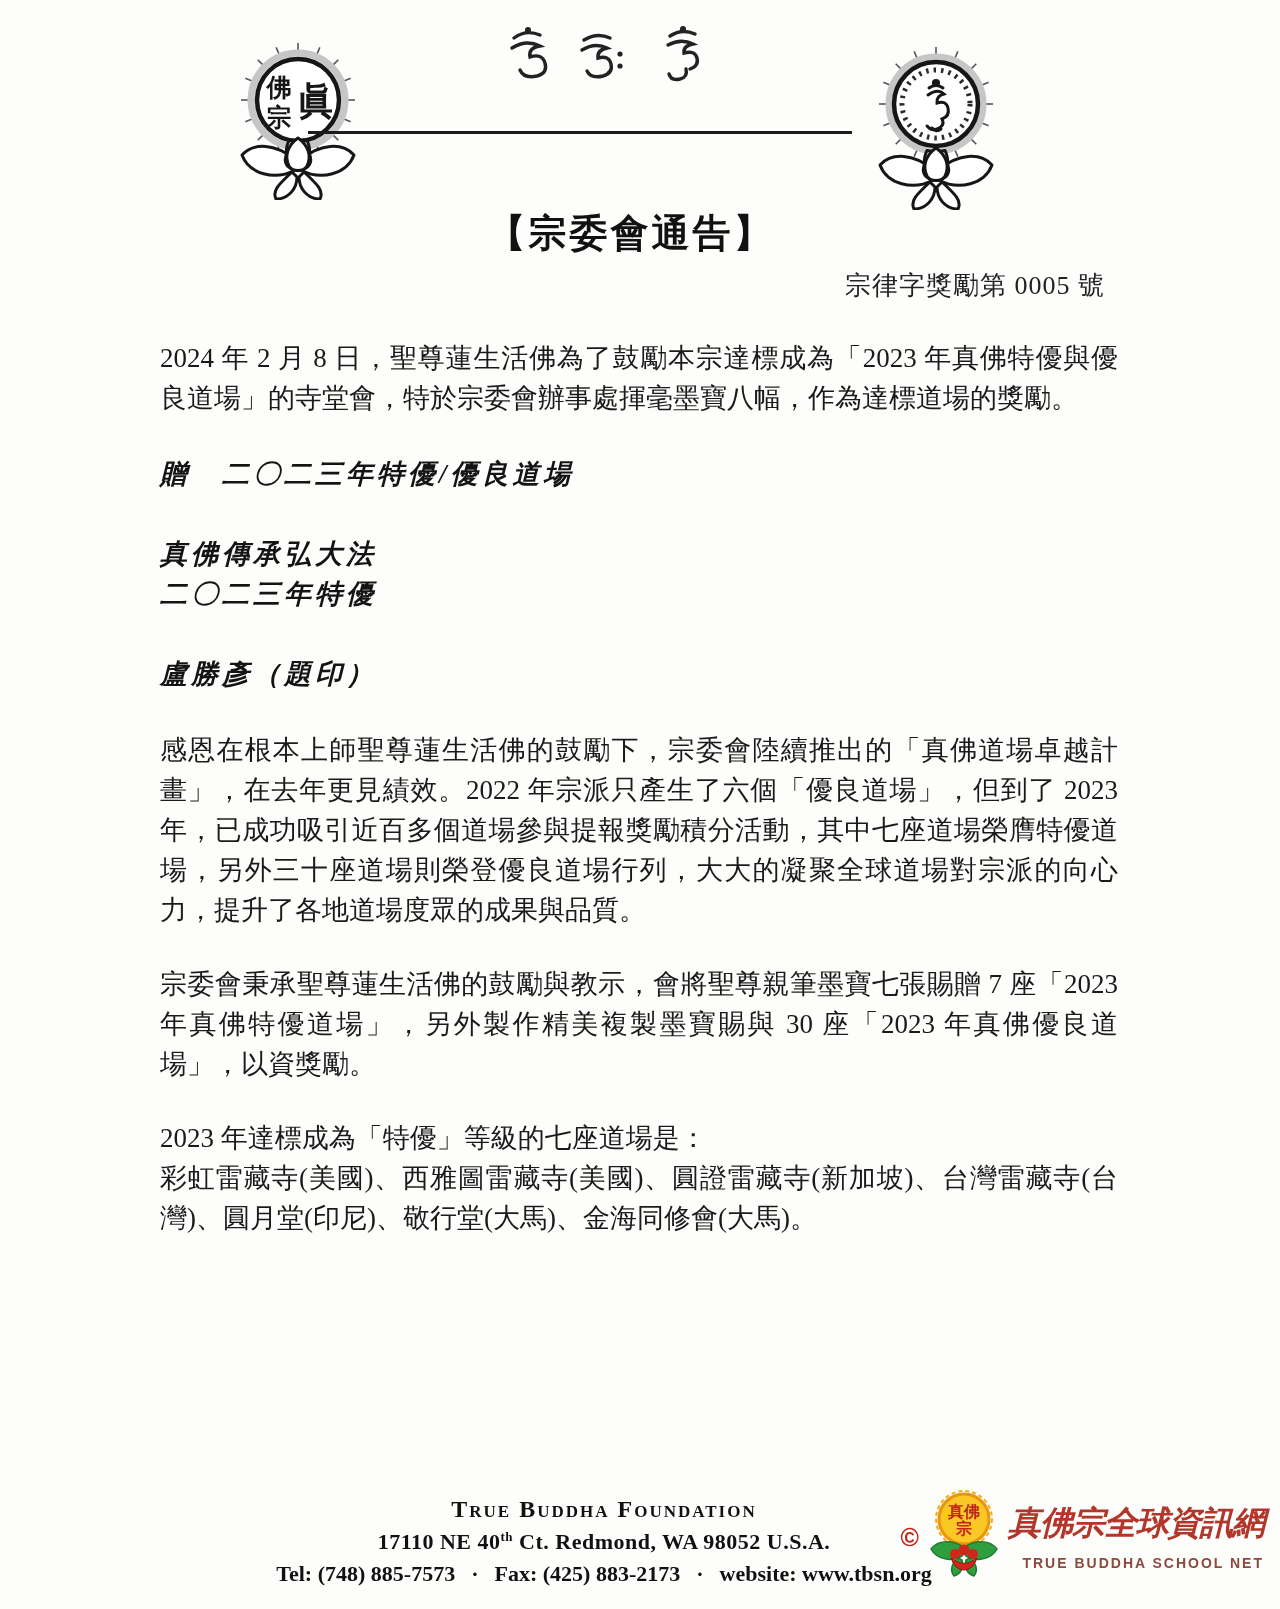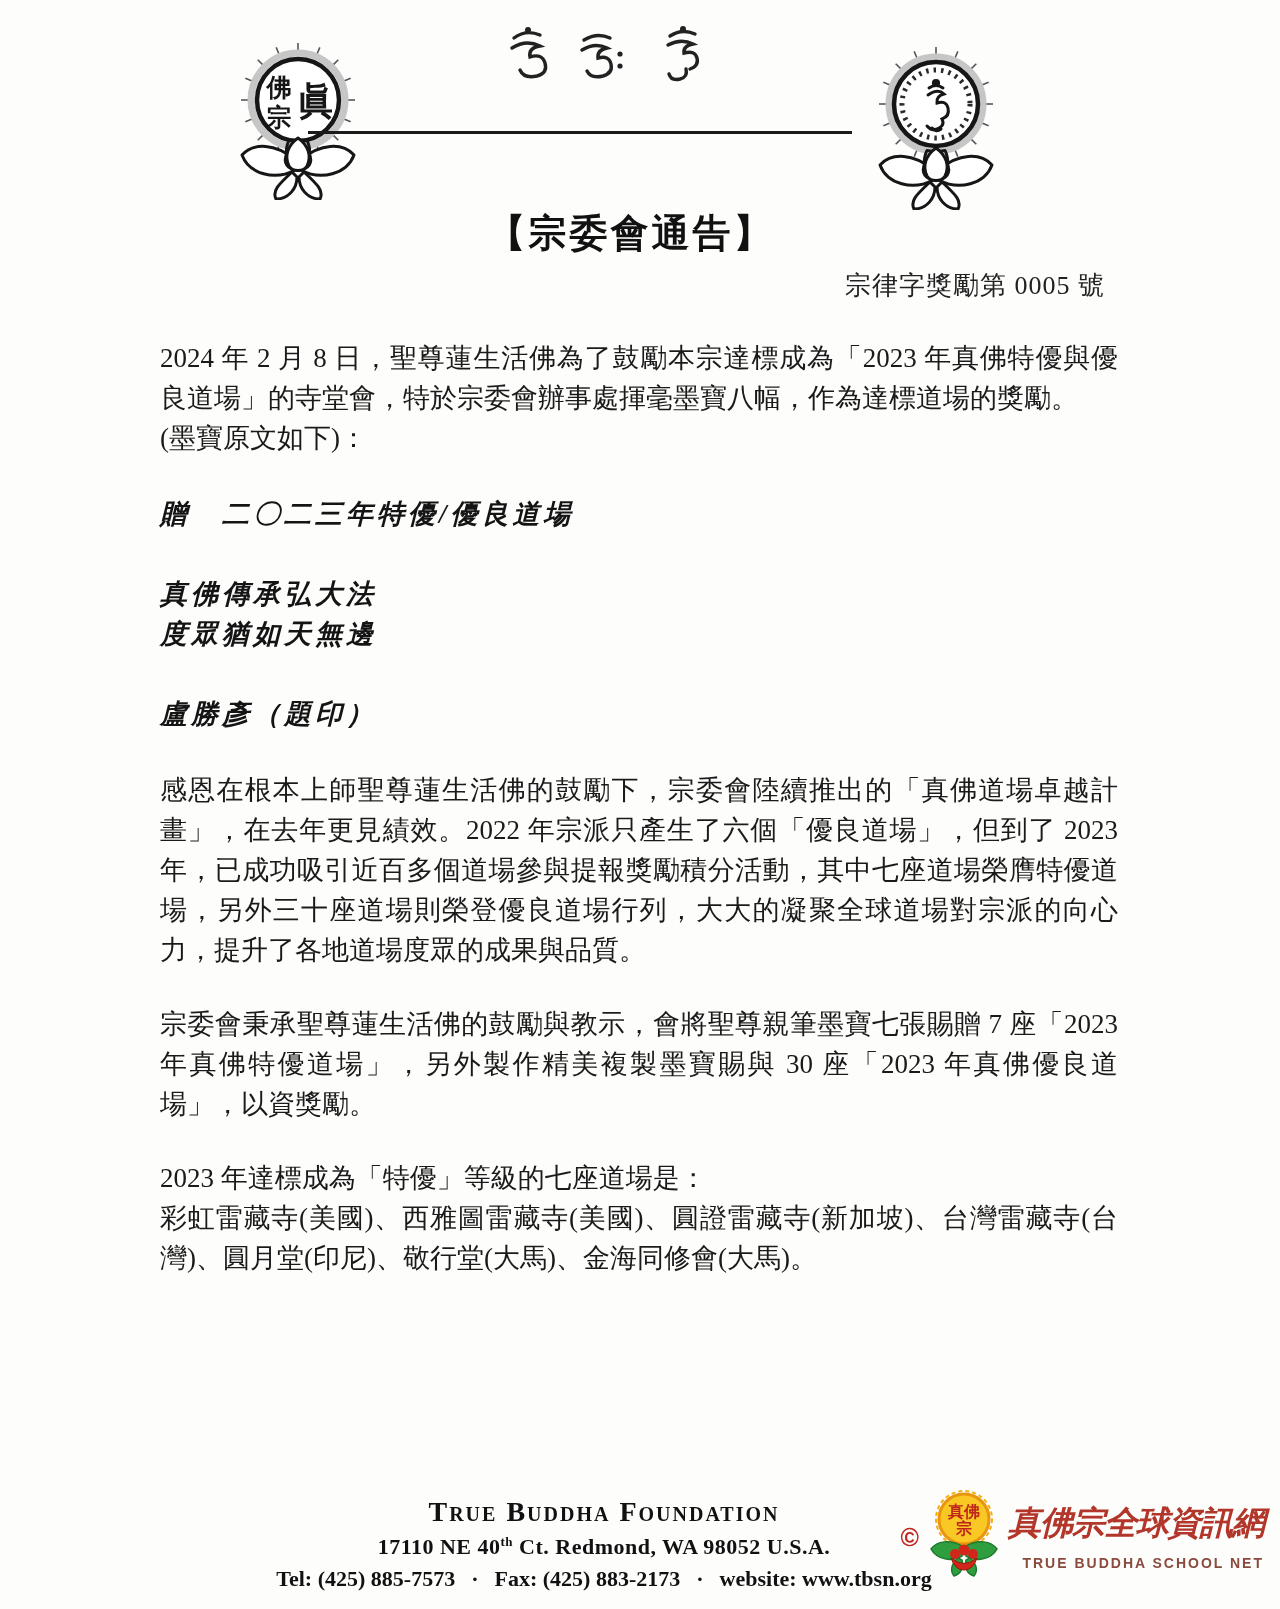--- a/index.html
+++ b/index.html
@@ -63,21 +63,21 @@
   .m36 { margin-top: 36px; }
   .m40 { margin-top: 40px; }
 
   
   .footer-center {
     position: absolute; left: 0; top: 1496px; width: 1208px;
     text-align: center; color: #111;
   }
   .footer-org {
     font-variant: small-caps;
-    font-size: 28px; font-weight: bold; letter-spacing: 2px;
+    font-size: 24px; font-weight: bold; letter-spacing: 2px;
   }
   .footer-addr {
     font-size: 22px; font-weight: bold; margin-top: 6px; letter-spacing: 0.5px;
   }
   .footer-addr sup { font-size: 13px; }
   .footer-contact {
     font-size: 22px; font-weight: bold; margin-top: 6px;
   }
   .footer-contact .dot { display: inline-block; margin: 0 16px; font-weight: bold; }
 
@@ -212,46 +212,45 @@
   </div>
 
   <div class="org-underline"></div>
 
   <div class="notice-title">【宗委會通告】</div>
   <div class="ref-no">宗律字獎勵第 0005 號</div>
 
   <div class="content">
     <div class="para">
       <div style="text-align: justify;">2024 年 2 月 8 日，聖尊蓮生活佛為了鼓勵本宗達標成為「2023 年真佛特優與優良道場」的寺堂會，特於宗委會辦事處揮毫墨寶八幅，作為達標道場的獎勵。</div>
-      <div class="note-line">(墨寶原文如下)：</div>
     </div>
 
     <div class="callig">贈　二〇二三年特優/優良道場</div>
 
     <div class="callig couplet m40">
       <div>真佛傳承弘大法</div>
-      <div>度眾猶如天無邊</div>
+      <div>二〇二三年特優</div>
     </div>
 
     <div class="callig m40">盧勝彥（題印）</div>
 
     <p class="para m36" style="margin-top:36px;">感恩在根本上師聖尊蓮生活佛的鼓勵下，宗委會陸續推出的「真佛道場卓越計畫」，在去年更見績效。2022 年宗派只產生了六個「優良道場」，但到了 2023 年，已成功吸引近百多個道場參與提報獎勵積分活動，其中七座道場榮膺特優道場，另外三十座道場則榮登優良道場行列，大大的凝聚全球道場對宗派的向心力，提升了各地道場度眾的成果與品質。</p>
     <p class="para">宗委會秉承聖尊蓮生活佛的鼓勵與教示，會將聖尊親筆墨寶七張賜贈 7 座「2023 年真佛特優道場」，另外製作精美複製墨寶賜與 30 座「2023 年真佛優良道場」，以資獎勵。</p>
 
     <div class="para m40" style="">
       <div class="note-line">2023 年達標成為「特優」等級的七座道場是：</div>
       <div style="text-align: justify;">彩虹雷藏寺(美國)、西雅圖雷藏寺(美國)、圓證雷藏寺(新加坡)、台灣雷藏寺(台灣)、圓月堂(印尼)、敬行堂(大馬)、金海同修會(大馬)。</div>
     </div>
   </div>
 
   <div class="footer-center">
     <div class="footer-org">True Buddha Foundation</div>
     <div class="footer-addr"><span>17110 NE 40</span><sup>th</sup><span> Ct. Redmond, WA 98052 U.S.A.</span></div>
     <div class="footer-contact">
-      <span>Tel: (425) 885-7573</span><span class="dot">·</span><span>Fax: (425) 883-2173</span><span class="dot">·</span><span>website: www.tbsn.org</span>
+      <span>Tel: (748) 885-7573</span><span class="dot">·</span><span>Fax: (425) 883-2173</span><span class="dot">·</span><span>website: www.tbsn.org</span>
     </div>
   </div>
 
   <div class="tbsn-logo">
     <span class="copyright">©</span>
     <svg width="80" height="94" viewBox="0 0 80 94">
       <circle cx="40" cy="29" r="28" fill="none" stroke="#f3ae14" stroke-width="2" stroke-dasharray="4 3"></circle>
       <circle cx="40" cy="29" r="25" fill="#f9c825" stroke="#e8960f" stroke-width="3"></circle>
       <g fill="#c0251c" font-weight="bold">
         <text x="40" y="27" font-size="16" text-anchor="middle">真佛</text>

